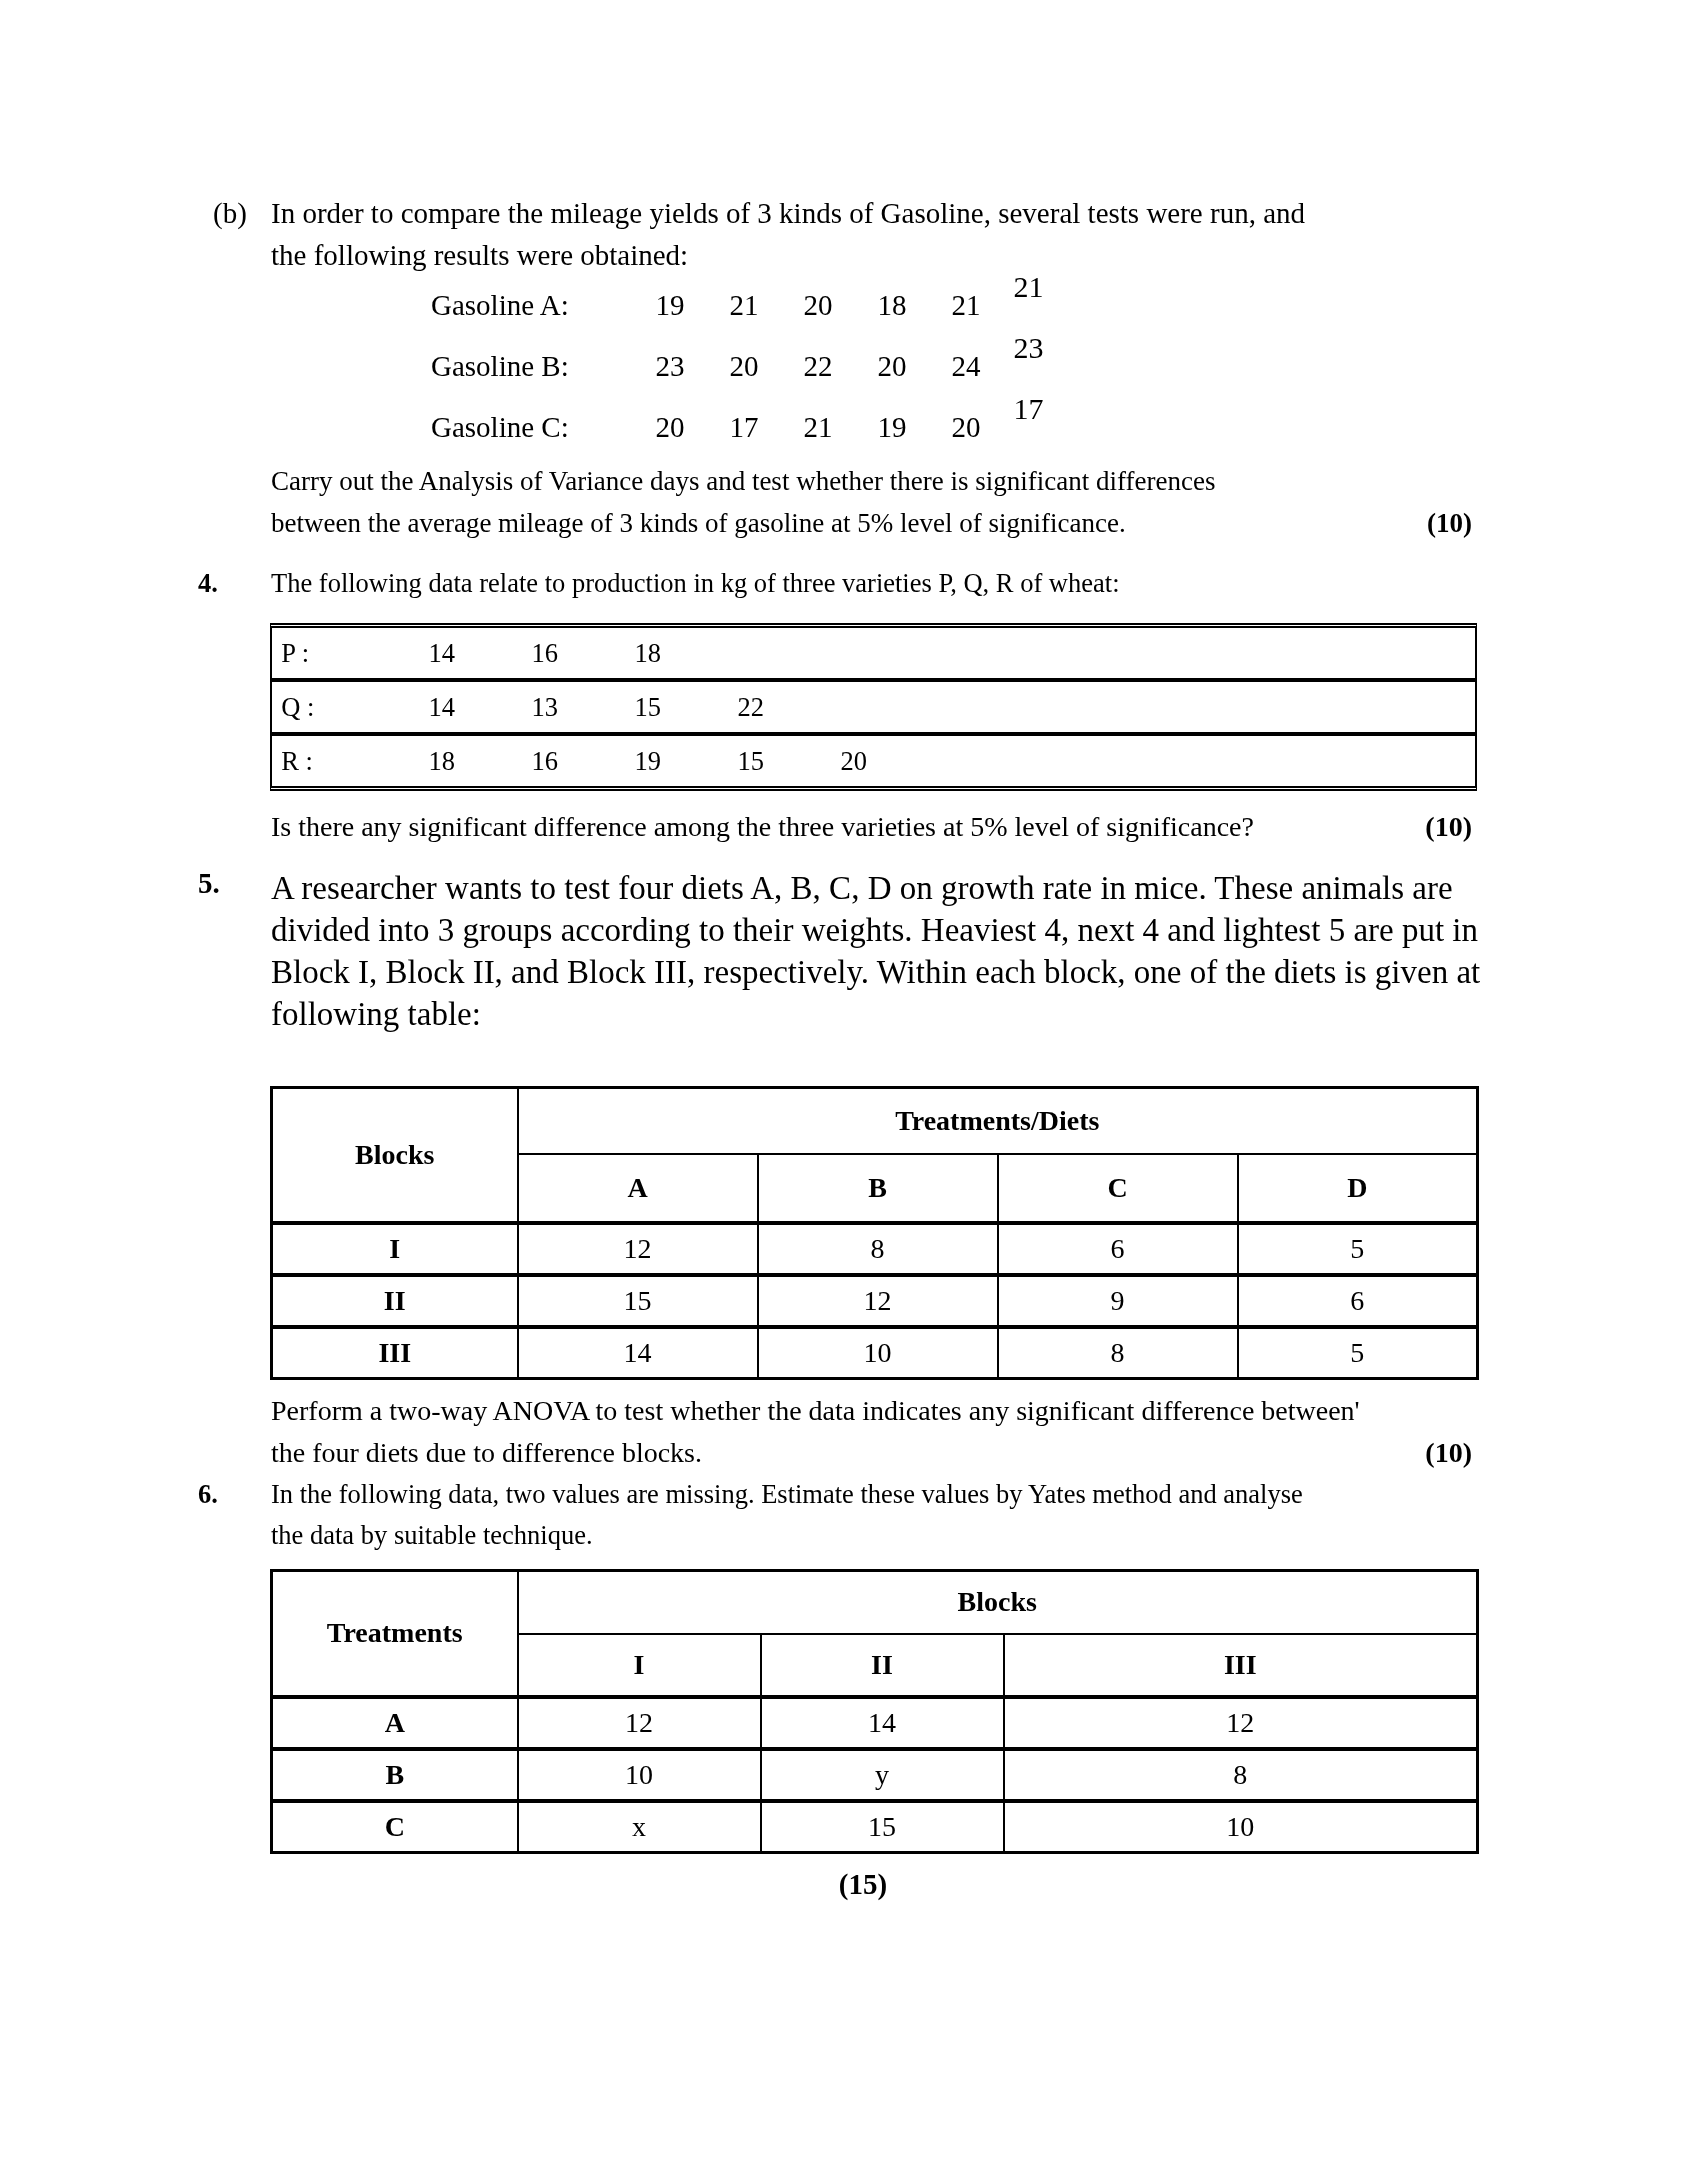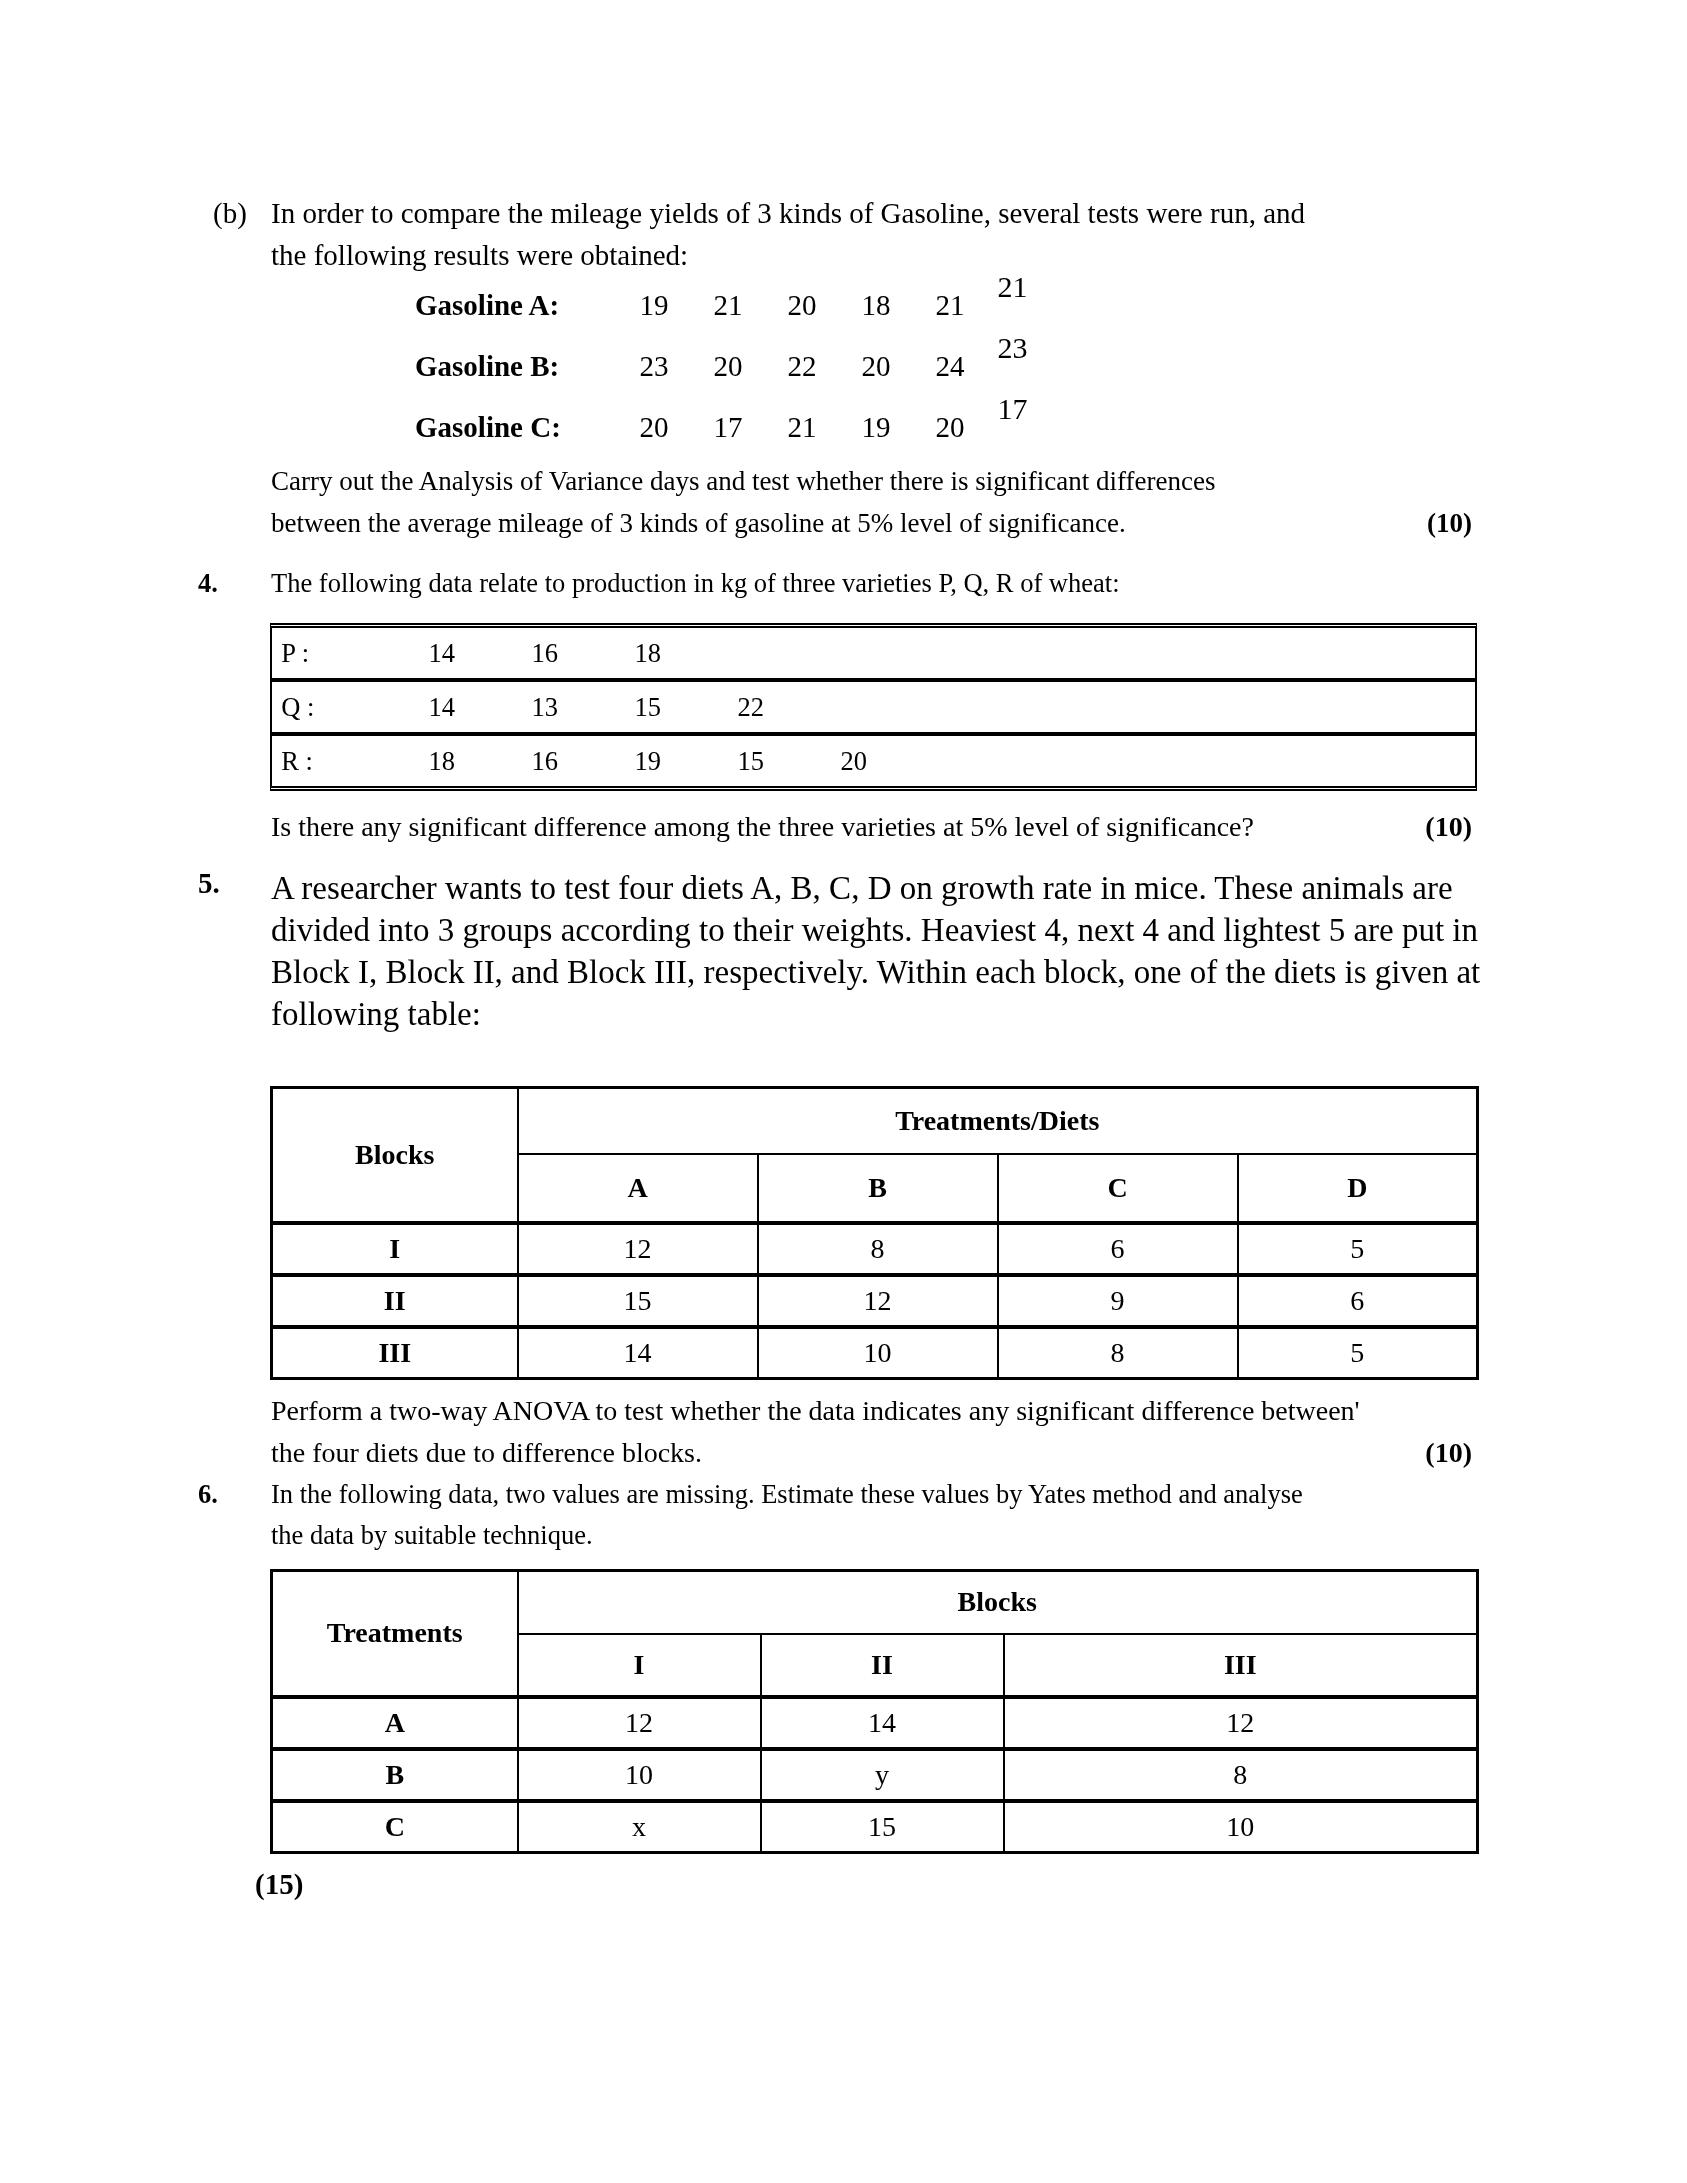--- a/index.html
+++ b/index.html
@@ -20,21 +20,21 @@
 
   
   .qnum { position: absolute; left: 198px; font-weight: bold; }
 
   
   .qb-line1 { left: 213px; top: 197px; display: flex; }
   .qb-label { width: 58px; }
 
   
   .gas-row { position: absolute; left: 415px; display: flex; align-items: baseline; font-size: 29px; }
-  .gas-label { font-weight: bold; width: 202px; }
+  .gas-label { font-weight: normal; width: 202px; margin-left: 16px; }
   .gas-val { display: inline-block; width: 74px; text-align: center; }
   .gas-extra { display: inline-block; margin-left: 10.6px; transform: translateY(-18px); font-size: 30px; }
 
   
   .marks-line { position: absolute; left: 271px; width: 1201px; display: flex; justify-content: space-between; }
   .marks { font-weight: bold; }
 
   
   .wtable {
     position: absolute; left: 270px; top: 623px; width: 1207px;
@@ -240,18 +240,18 @@
     </tr>
     <tr class="data" style="height:52px;">
       <td class="hdr">C</td>
       <td>x</td>
       <td>15</td>
       <td>10</td>
     </tr>
   </tbody>
     </table>
 
-  <div class="abs fs44" style="left:255px; top:1868px; width:1184px; text-align:left;">
+  <div class="abs fs44" style="left:271px; top:1868px; width:1184px; text-align:center;">
     <span class="marks">(15)</span>
   </div>
 
 </div>
 
 
 </body></html>

